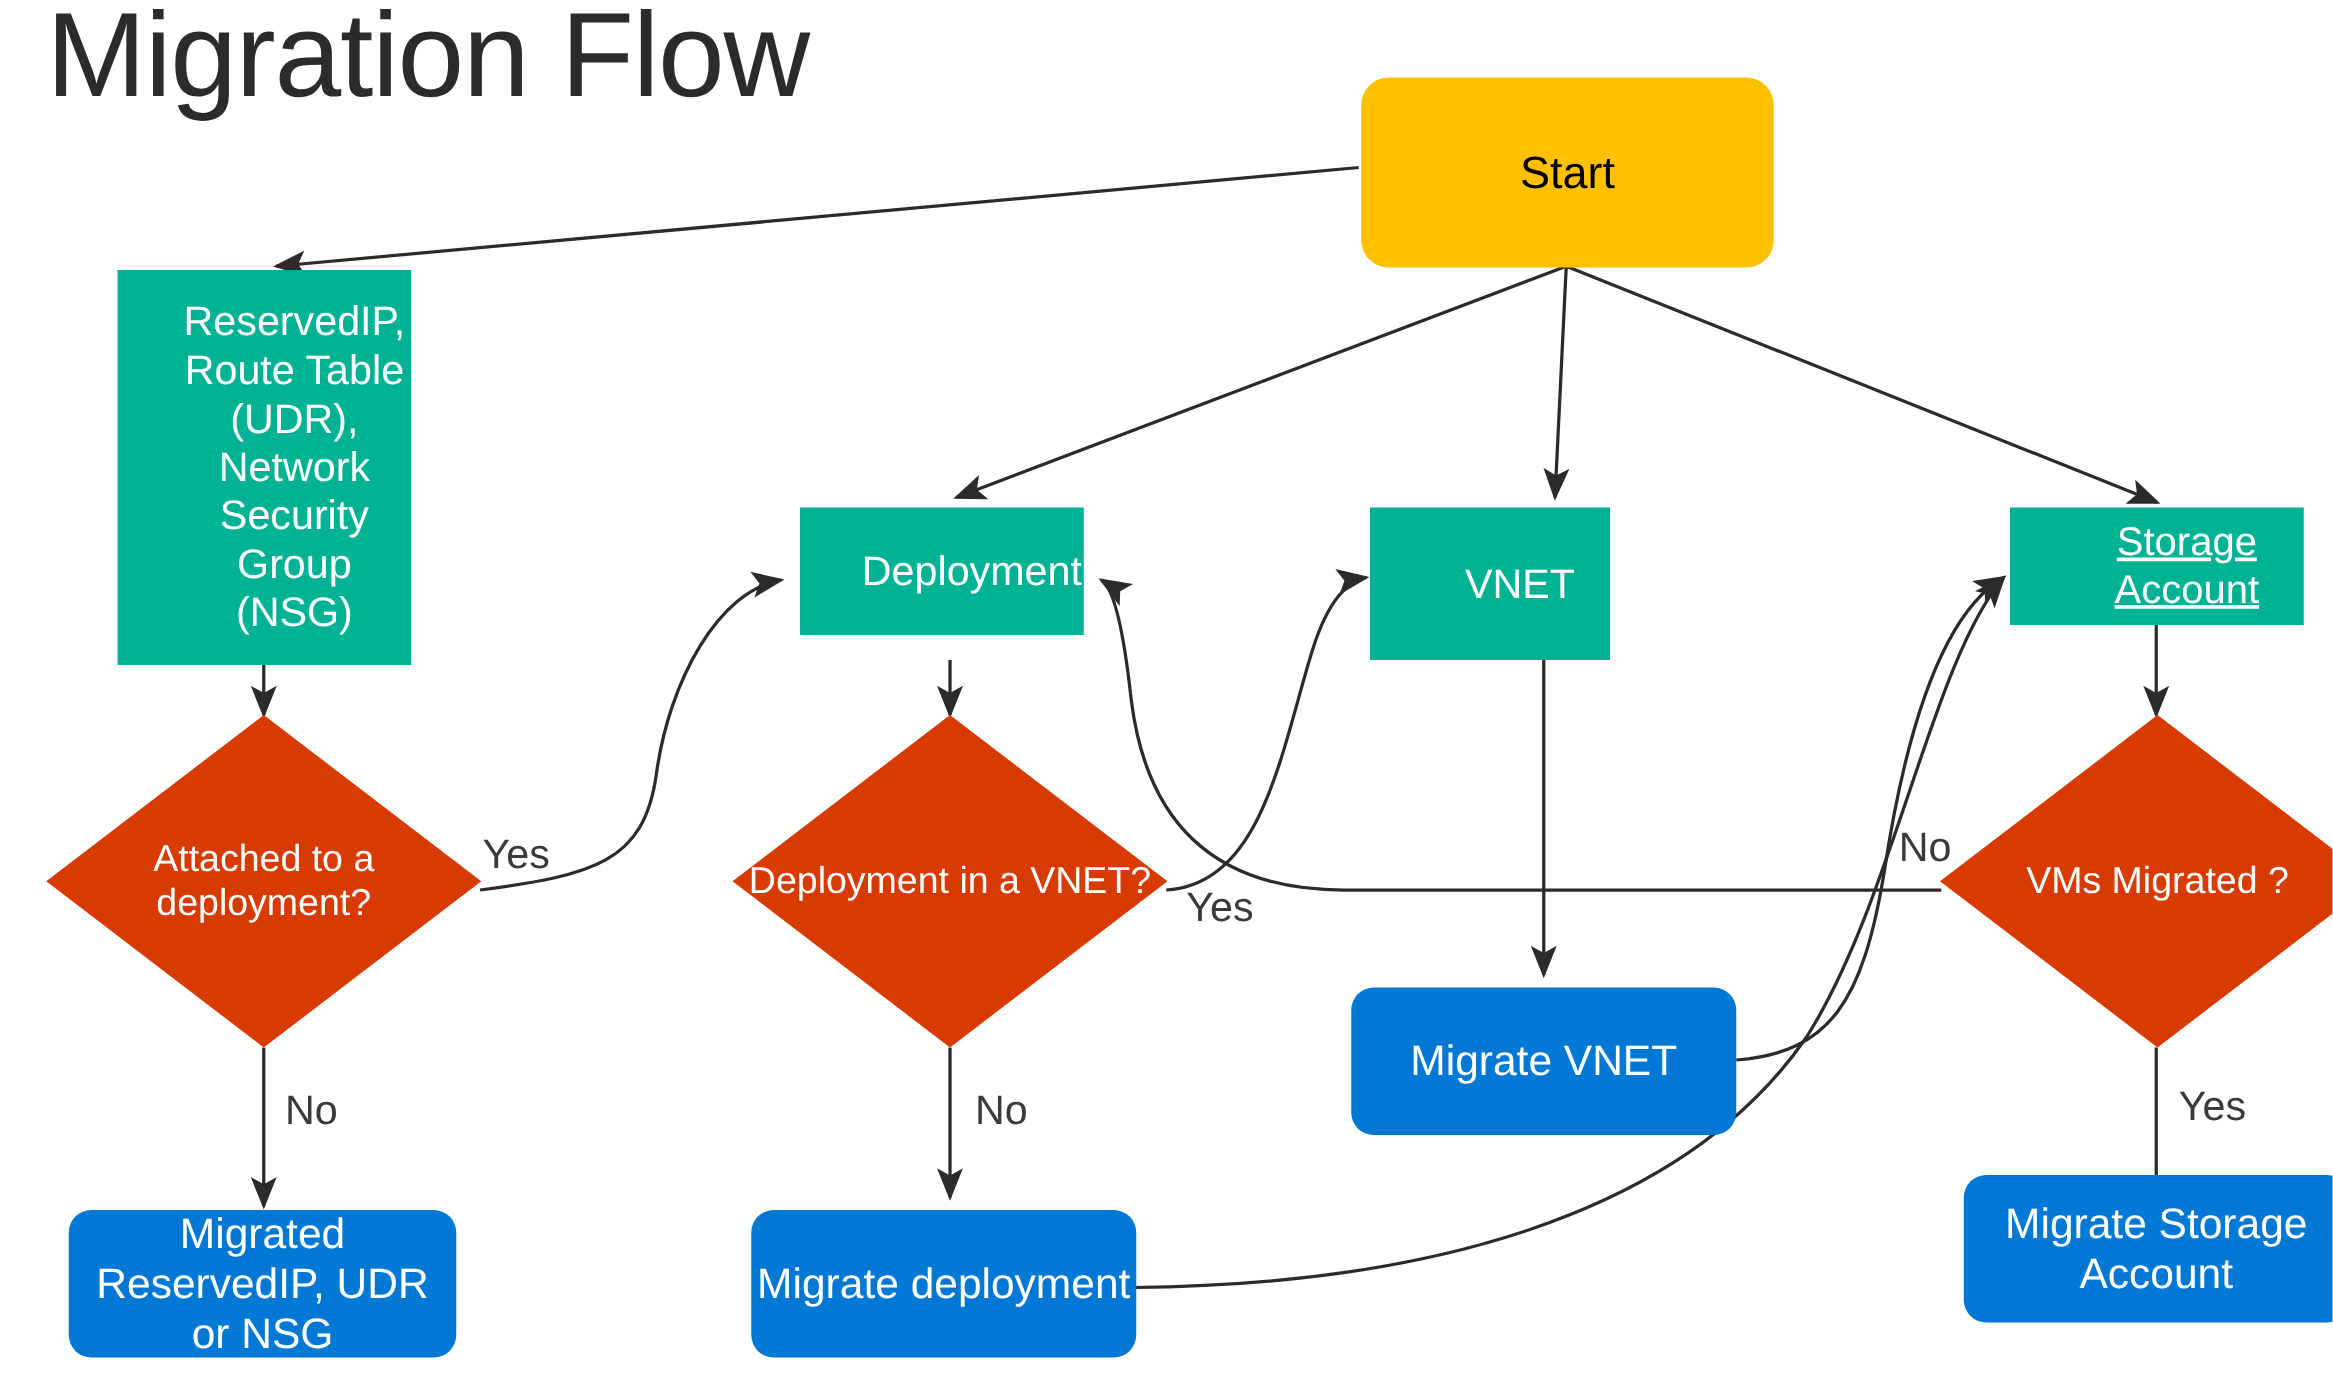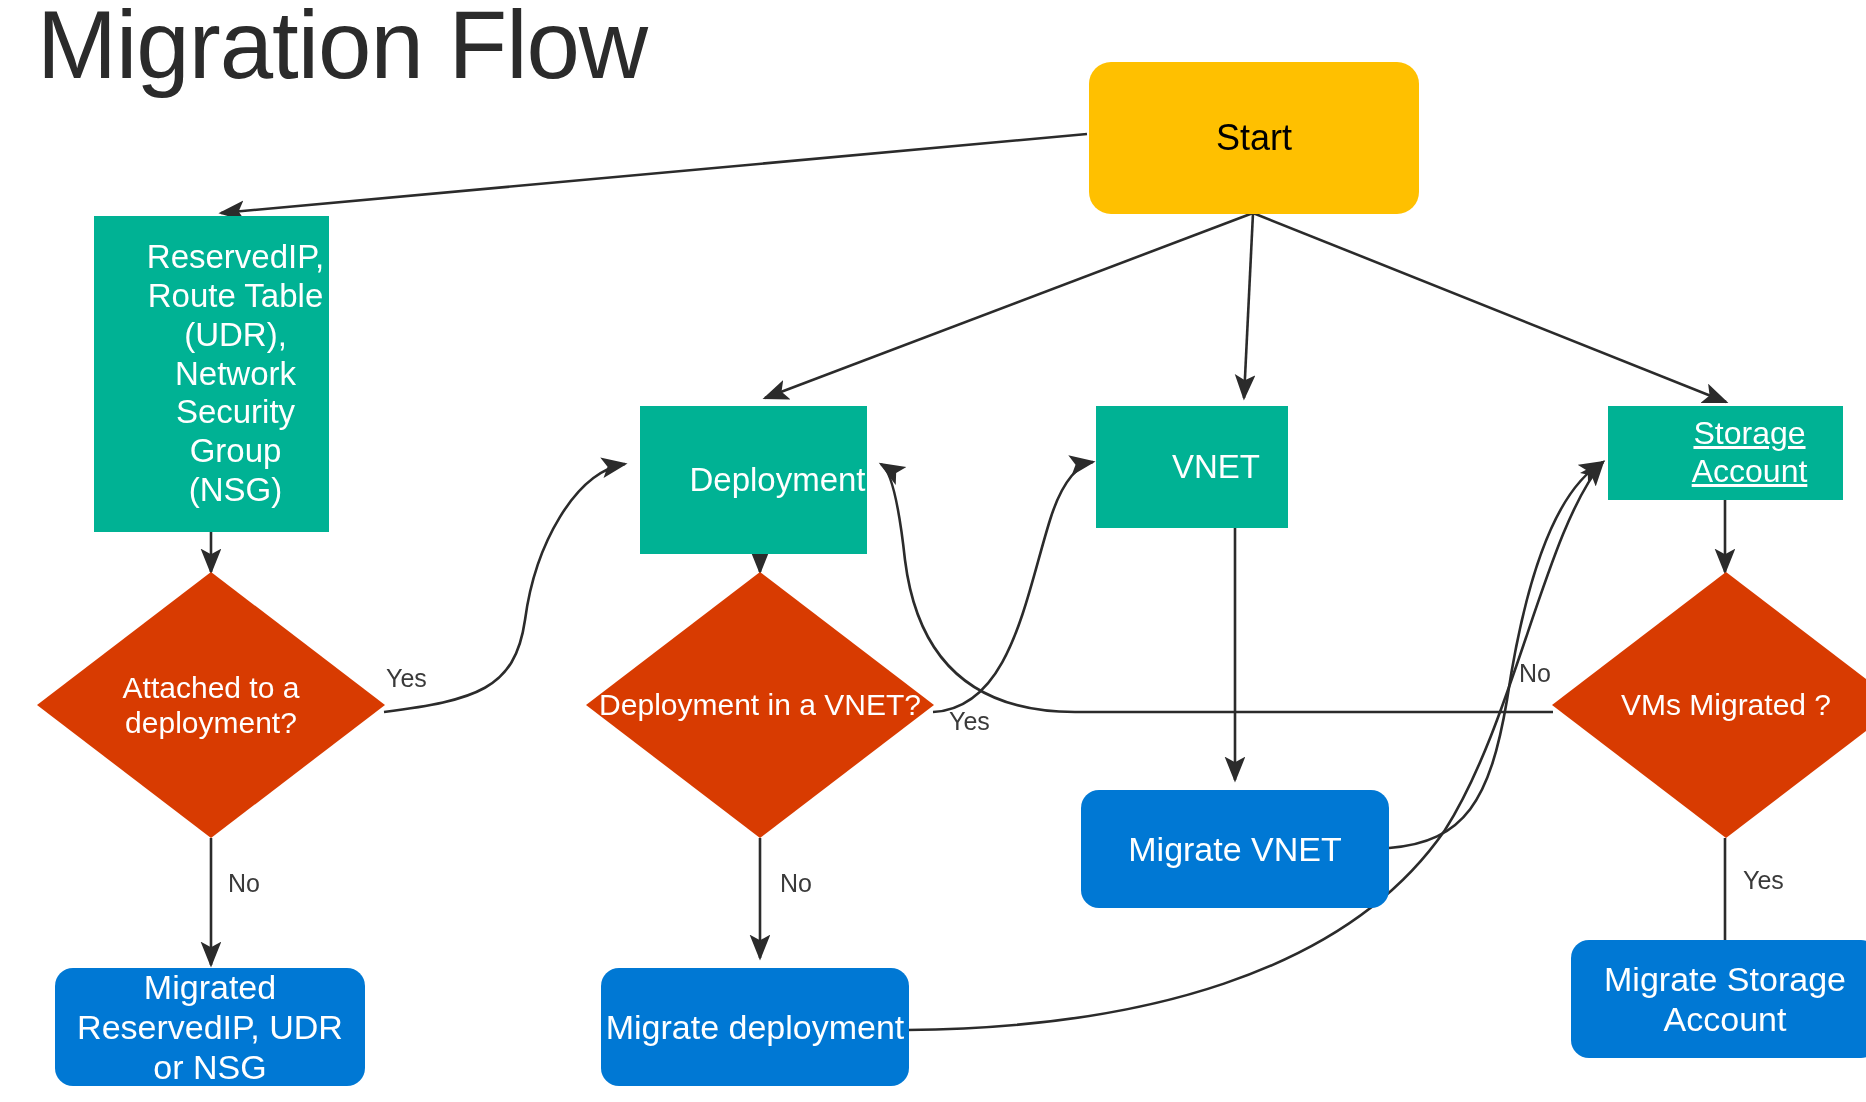--- a/index.html
+++ b/index.html
@@ -85,21 +85,21 @@
     background: #D83B01;
     clip-path: polygon(50% 0%, 100% 50%, 50% 100%, 0% 50%);
     z-index: 0;
   }
   .node-decision .lbl {
     position: relative;
     z-index: 1;
   }
   .edge-label {
     position: absolute;
-    font-size: 25px;
+    font-size: 33px;
     color: #3a3a3a;
     white-space: nowrap;
   }
 </style>
 </head>
 <body>
 
 <div id="canvas">
 
   <div class="title">Migration Flow</div>
@@ -147,21 +147,21 @@
   </svg>
 
   <div class="node node-start" style="left:1074px; top:62px; width:330px; height:152px;">
     <span class="lbl">Start</span>
   </div>
 
   <div class="node node-process" style="left:79px; top:216px; width:235px; height:316px;">
     <span class="lbl">ReservedIP, Route Table (UDR), Network Security Group (NSG)</span>
   </div>
 
-  <div class="node node-process" style="left:625px; top:406px; width:227px; height:148px;">
+  <div class="node node-process" style="left:625px; top:406px; width:227px; height:102px;">
     <span class="lbl">Deployment</span>
   </div>
 
   <div class="node node-process" style="left:1081px; top:406px; width:192px; height:122px;">
     <span class="lbl">VNET</span>
   </div>
 
   <div class="node node-process node-process-small" style="left:1593px; top:406px; width:235px; height:94px;text-decoration:underline;">
     <span class="lbl">Storage Account</span>
   </div>

